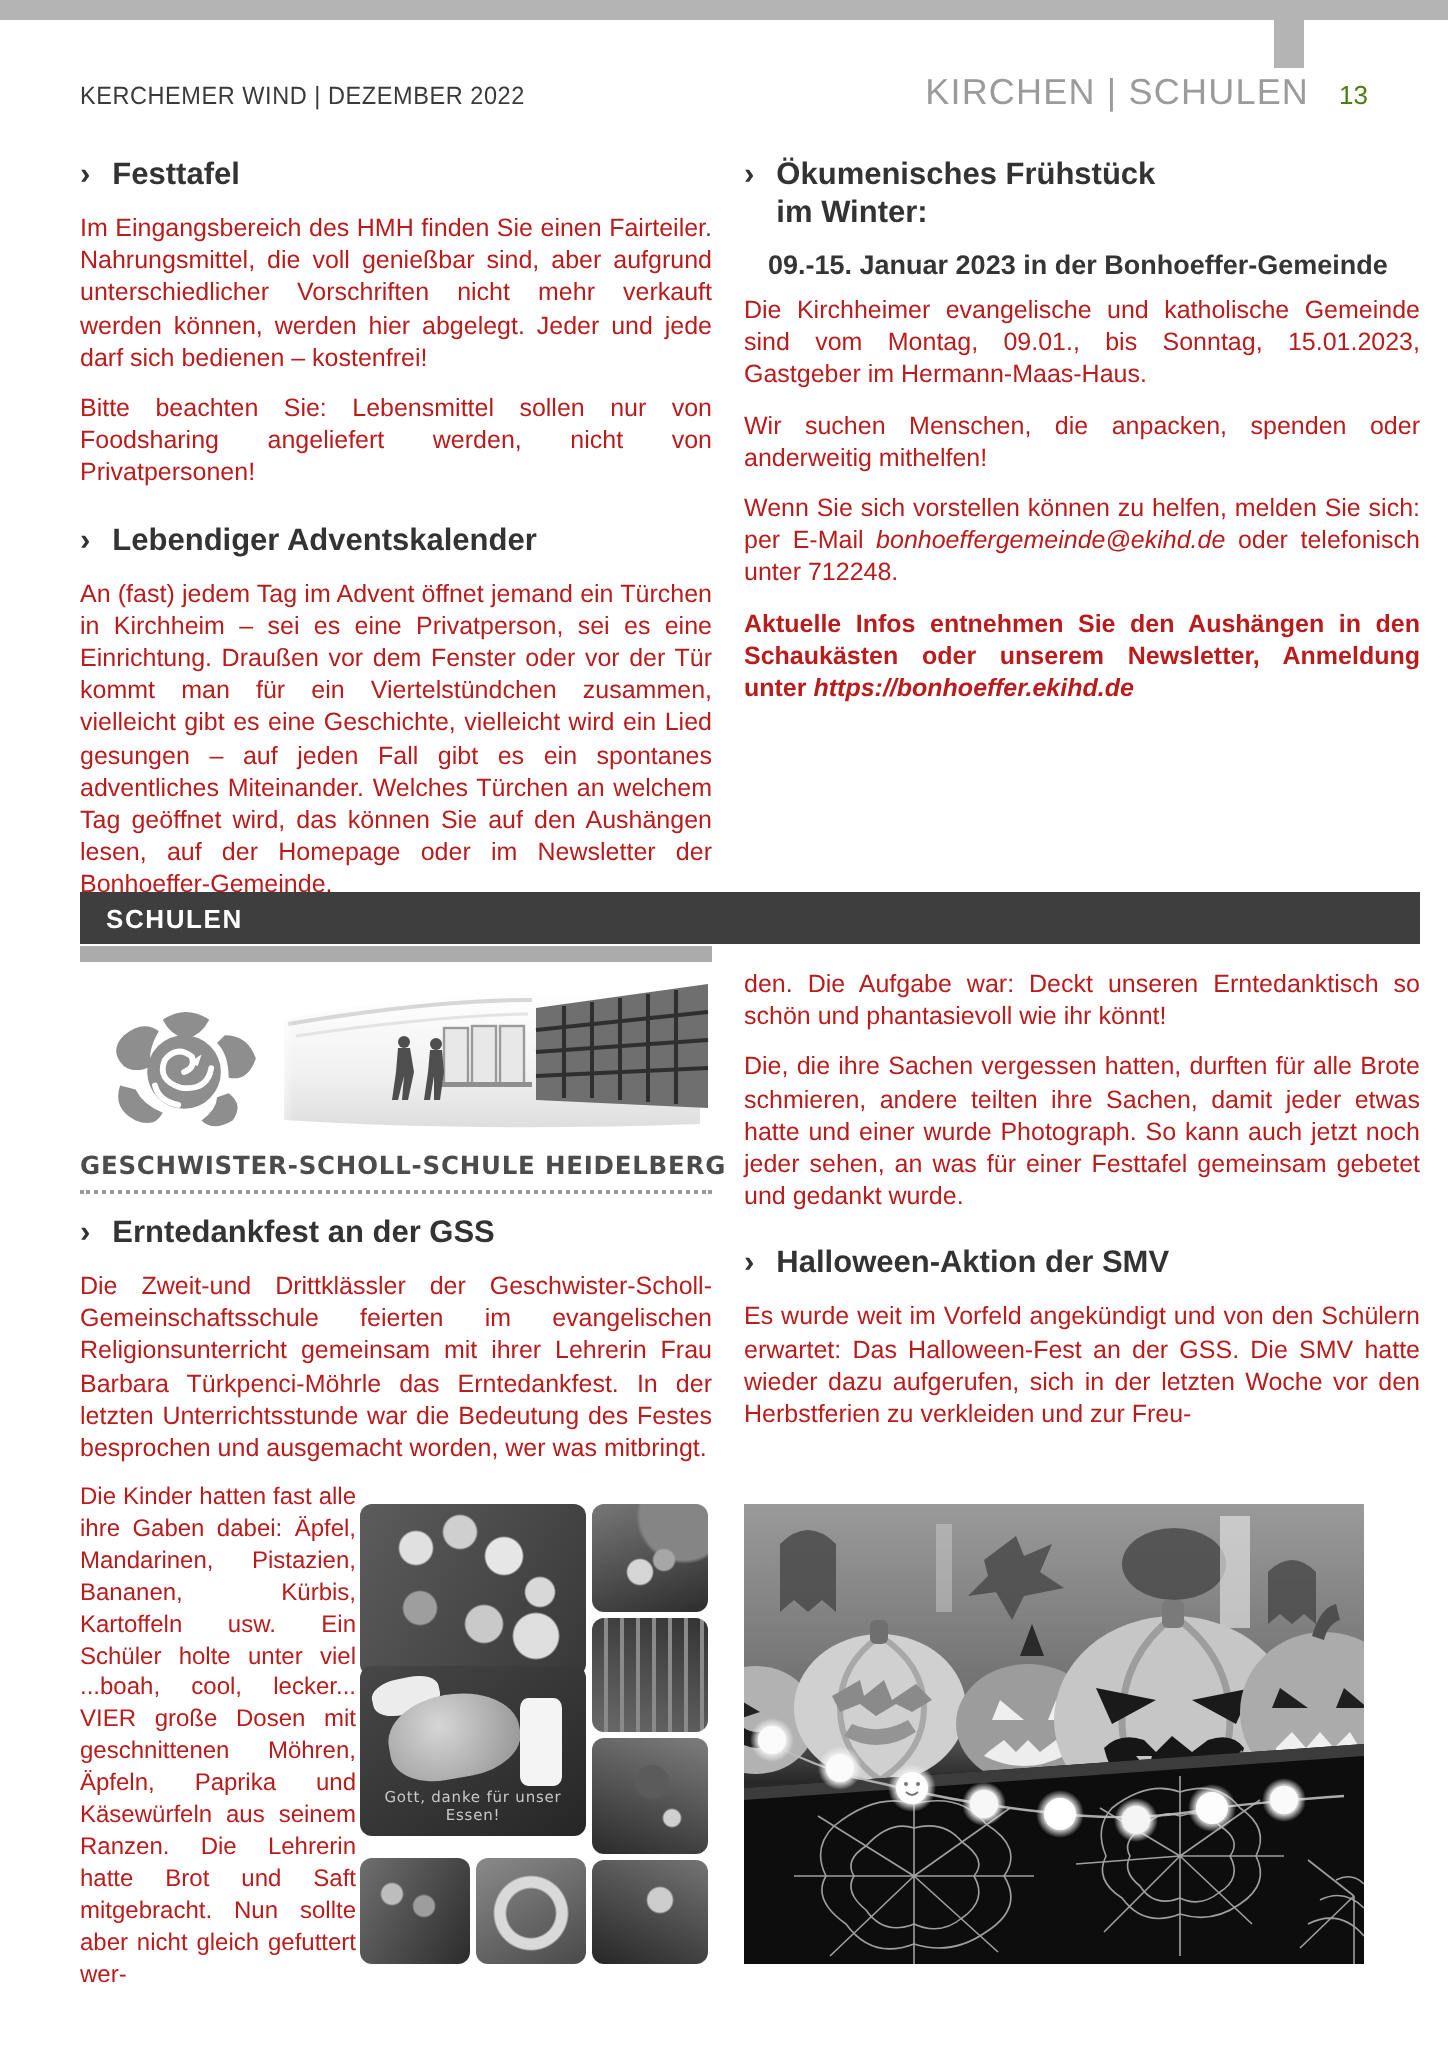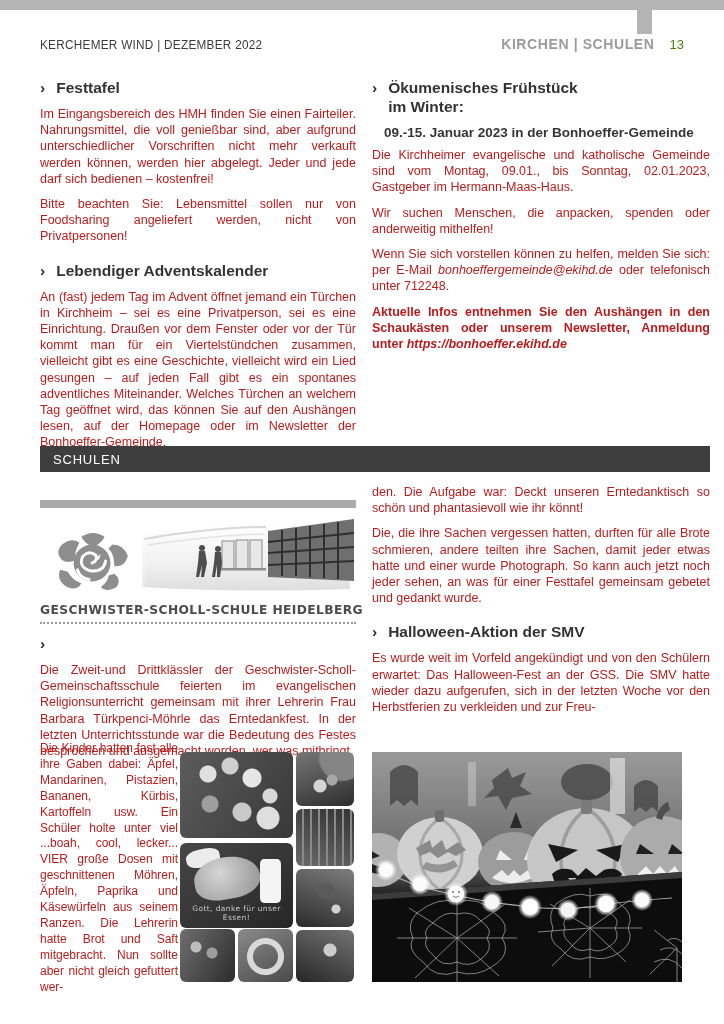--- a/index.html
+++ b/index.html
@@ -5,45 +5,45 @@
   html,body{margin:0;padding:0;background:#e9e9e9;}
   .page{position:relative;width:724px;height:1024px;background:#fff;margin:0 auto;
         font-family:"Liberation Sans",sans-serif;color:#3b3b3b;overflow:hidden;}
 
   
   .topbar{position:absolute;left:0;top:0;width:724px;height:10px;background:#b4b4b4;}
   .toptab{position:absolute;left:637px;top:10px;width:15px;height:24px;background:#b4b4b4;}
   .pagehead{position:absolute;left:40px;top:36px;width:644px;display:flex;justify-content:space-between;align-items:baseline;}
   .ph-left{font-size:12.5px;letter-spacing:.3px;color:#3a3a3a;transform:scaleX(.94);transform-origin:left;}
   .ph-right{display:flex;align-items:baseline;gap:15px;}
-  .ph-section{font-size:14px;font-weight:bold;color:#9b9b9b;letter-spacing:.6px;}
+  .ph-section{font-size:18px;font-weight:normal;color:#9b9b9b;letter-spacing:.6px;}
   .ph-num{font-size:13px;color:#4d7c0f;}
 
   
   .col{position:absolute;}
   .colL{left:40px;top:78px;width:316px;}
   .colR{left:372px;top:78px;width:338px;}
   .colR2{left:372px;top:484px;width:338px;}
 
   h2.sechead{display:flex;gap:11px;font-size:15.5px;font-weight:bold;color:#333;
              margin:16px 0 9px;line-height:19px;}
   h2.sechead .lbl{white-space:pre-line;}
   h2.first{margin-top:0;}
   p.body{margin:0 0 9px;font-size:12.5px;line-height:16.2px;text-align:justify;color:#b91c1c;}
   p.subhead{margin:2px 12px 7px;font-size:13.5px;font-weight:bold;color:#353535;}
   .it{font-style:italic;}
   .bold{font-weight:bold;}
 
   
   .banner{position:absolute;left:40px;top:446px;width:670px;height:26px;background:#3f3e3e;
           color:#fff;display:flex;align-items:center;padding-left:13px;box-sizing:border-box;
-          font-size:13px;font-weight:normal;letter-spacing:.8px;}
-
-  
-  .schulenL{position:absolute;left:40px;top:500px;width:316px;}
+          font-size:13px;font-weight:bold;letter-spacing:.8px;}
+
+  
+  .schulenL{position:absolute;left:40px;top:473px;width:316px;}
   .graybar{height:8px;background:#ababab;margin-bottom:5px;}
   .logo{position:relative;height:104px;}
   .rose{position:absolute;left:12px;top:18px;width:82px;height:64px;}
   .bldg{position:absolute;left:96px;top:2px;width:220px;height:80px;}
   .logocap{position:absolute;left:0;bottom:0;width:316px;font-family:"DejaVu Sans",sans-serif;
            font-weight:bold;font-size:12.5px;letter-spacing:.4px;color:#4c4c4c;white-space:nowrap;
            transform:scaleX(.98);transform-origin:left;}
   .dotrule{border-top:2px dotted #9a9a9a;margin:5px 0 10px;}
 
   .narrow{position:absolute;left:40px;top:741px;width:138px;}
@@ -67,21 +67,21 @@
       radial-gradient(circle 6px at 36px 28px,#a7a7a7 0 5px,transparent 6px),
       radial-gradient(circle 24px at 46px 6px,#858585 0 22px,transparent 24px),
       linear-gradient(160deg,#777,#2d2d2d);}
   .tC{left:116px;top:57px;width:58px;height:57px;
       background:repeating-linear-gradient(90deg,transparent 0 6px,#8a8a8a 6px 8px),
       linear-gradient(20deg,#6a6a6a,#333);}
   .tD{left:116px;top:117px;width:58px;height:58px;
       background:radial-gradient(circle 9px at 30px 22px,#5b5b5b 0 8px,transparent 9px),
       radial-gradient(circle 5px at 40px 40px,#d0d0d0 0 4px,transparent 5px),
       linear-gradient(200deg,#7d7d7d,#2b2b2b);}
-  .tE{left:0;top:91px;width:113px;height:85px;background:linear-gradient(145deg,#474747,#262626);}
+  .tE{left:0;top:81px;width:113px;height:85px;background:linear-gradient(145deg,#474747,#262626);}
   .tF{left:0;top:177px;width:55px;height:53px;
       background:radial-gradient(circle 6px at 16px 18px,#bdbdbd 0 5px,transparent 6px),
       radial-gradient(circle 6px at 32px 24px,#9d9d9d 0 5px,transparent 6px),
       linear-gradient(120deg,#6f6f6f,#2c2c2c);}
   .tG{left:58px;top:177px;width:55px;height:53px;
       background:radial-gradient(circle at 50% 52%,transparent 0 12px,#d9d9d9 13px 18px,transparent 19px),
       linear-gradient(150deg,#8a8a8a,#4a4a4a);}
   .tH{left:116px;top:178px;width:58px;height:52px;
       background:radial-gradient(circle 7px at 34px 20px,#cccccc 0 6px,transparent 7px),
       linear-gradient(205deg,#747474,#262626);}
@@ -127,21 +127,21 @@
     <p class="body">An (fast) jedem Tag im Advent öffnet jemand ein Türchen in Kirchheim – sei es eine Privatperson, sei es eine Einrichtung. Draußen vor dem Fenster oder vor der Tür kommt man für ein Viertelstündchen zusammen, vielleicht gibt es eine Geschichte, vielleicht wird ein Lied gesungen – auf jeden Fall gibt es ein spontanes adventliches Miteinander. Welches Türchen an welchem Tag geöffnet wird, das können Sie auf den Aushängen lesen, auf der Homepage oder im Newsletter der Bonhoeffer-Gemeinde.</p>
   </section>
 
   <section class="col colR">
     <h2 class="sechead first">
       <span class="mk">›</span>
       <span class="lbl">Ökumenisches Frühstück
 im Winter:</span>
     </h2>
     <p class="subhead">09.-15. Januar 2023 in der Bonhoeffer-Gemeinde</p>
-    <p class="body">Die Kirchheimer evangelische und katholische Gemeinde sind vom Montag, 09.01., bis Sonntag, 02.01.2023, Gastgeber im Hermann-Maas-Haus.</p>
+    <p class="body">Die Kirchheimer evangelische und katholische Gemeinde sind vom Montag, 09.01., bis Sonntag, 15.01.2023, Gastgeber im Hermann-Maas-Haus.</p>
     <p class="body">Wir suchen Menschen, die anpacken, spenden oder anderweitig mithelfen!</p>
     <p class="body"><span>Wenn Sie sich vorstellen können zu helfen, melden Sie sich: per E-Mail </span><span class="it">bonhoeffergemeinde@ekihd.de</span><span> oder telefonisch unter 712248.</span></p>
     <p class="body bold"><span>Aktuelle Infos entnehmen Sie den Aushängen in den Schaukästen oder unserem Newsletter, Anmeldung unter </span><span class="it">https://bonhoeffer.ekihd.de</span></p>
   </section>
 
   <div class="banner">
     <span>SCHULEN</span>
   </div>
 
   <section class="schulenL">
@@ -208,20 +208,21 @@
         <rect x="0" y="0" width="60" height="80" fill="url(#fadeL)"></rect>
       </svg>
 
       <div class="logocap">GESCHWISTER-SCHOLL-SCHULE HEIDELBERG</div>
     </div>
 
     <div class="dotrule"></div>
 
     <h2 class="sechead first">
       <span class="mk">›</span>
+      <span class="lbl">Erntedankfest an der GSS</span>
     </h2>
     <p class="body">Die Zweit-und Drittklässler der Geschwister-Scholl-Gemeinschaftsschule feierten im evangelischen Religionsunterricht gemeinsam mit ihrer Lehrerin Frau Barbara Türkpenci-Möhrle das Erntedankfest. In der letzten Unterrichtsstunde war die Bedeutung des Festes besprochen und ausgemacht worden, wer was mitbringt.</p>
   </section>
 
   <div class="narrow">
     <p class="body">Die Kinder hatten fast alle ihre Gaben dabei: Äpfel, Mandarinen, Pistazien, Bananen, Kürbis, Kartoffeln usw. Ein Schüler holte unter viel ...boah, cool, lecker... VIER große Dosen mit geschnittenen Möhren, Äpfeln, Paprika und Käsewürfeln aus seinem Ranzen. Die Lehrerin hatte Brot und Saft mitgebracht. Nun sollte aber nicht gleich gefuttert wer-</p>
   </div>
 
   <div class="collage">
     <div class="tile tA"></div>

